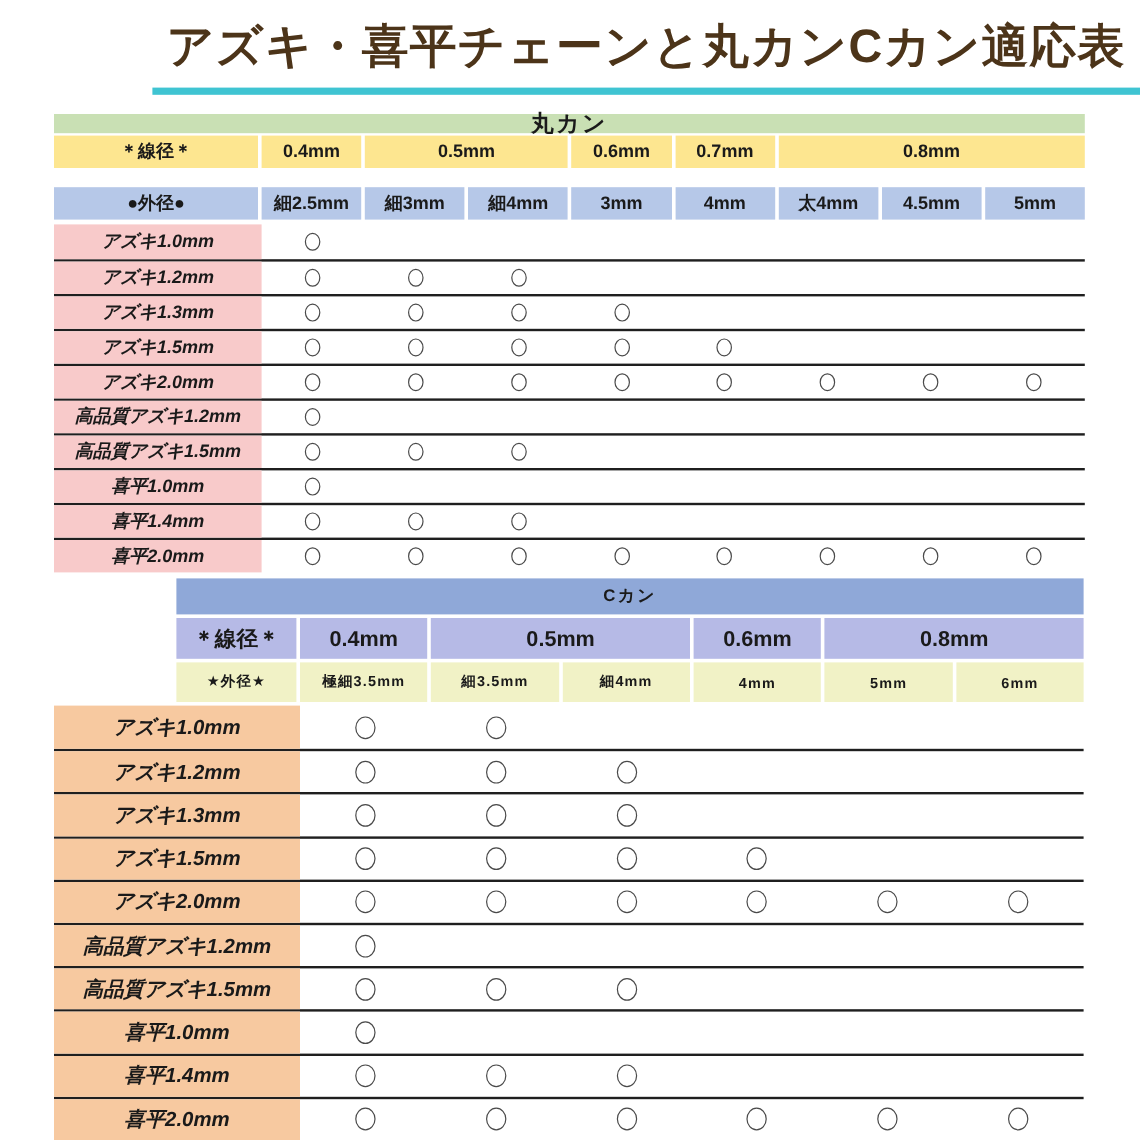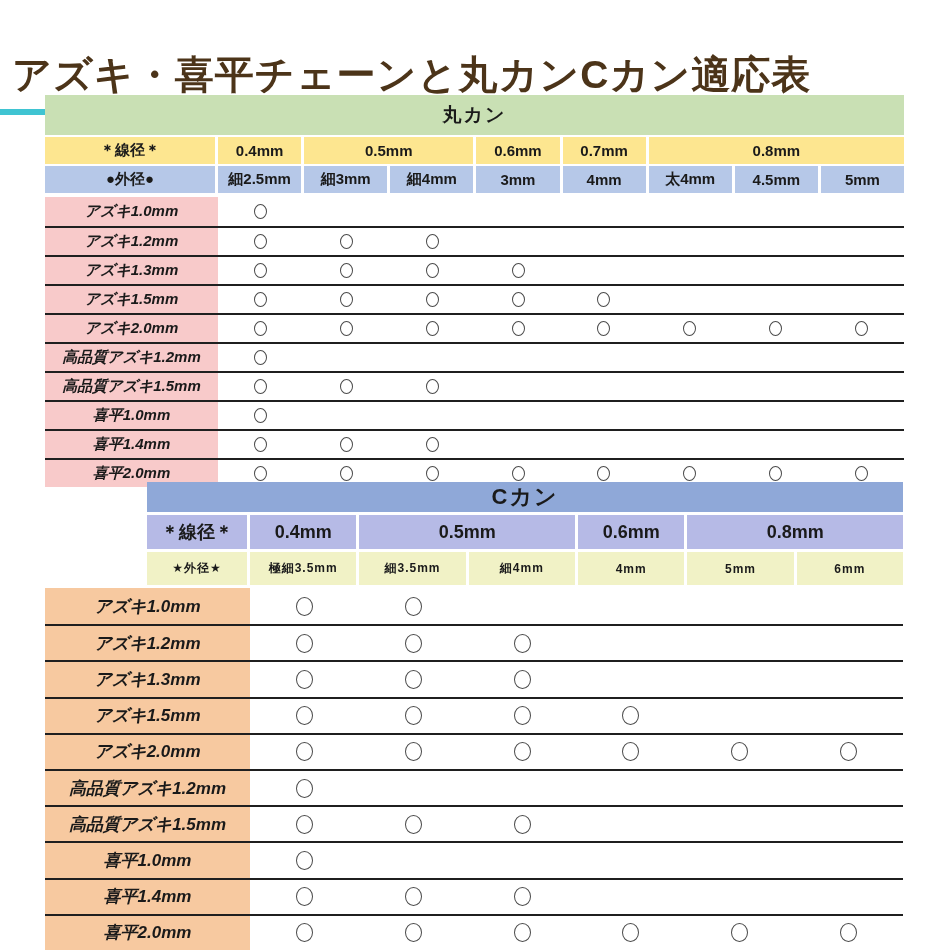--- a/index.html
+++ b/index.html
@@ -3,61 +3,61 @@
 <meta charset="utf-8">
 <style>
   html,body { margin:0; padding:0; background:#ffffff; }
   #page {
     position:relative; width:950px; height:950px; overflow:hidden;
     background:#ffffff; color:#1a1a1a;
     font-family:"Liberation Sans","DejaVu Sans",sans-serif;
   }
 
   
-  .title-wrap { position:absolute; top:12px; left:0; width:100%; text-align:left;margin-top:36px; }
+  .title-wrap { position:absolute; top:12px; left:0; width:100%; text-align:right; }
   .title {
     display:inline-block; font-size:39px; font-weight:bold; color:var(--title_text);
     letter-spacing:1px; padding:0 12px 7px 12px;
     border-bottom:6px solid var(--title_underline);
     white-space:nowrap;
   }
 
   
   .hrow { display:grid; column-gap:3px; }
   .hcell { display:flex; align-items:center; justify-content:center; font-weight:bold; }
   .row  { display:grid;font-style:italic; }
   .label { display:flex; align-items:center; justify-content:center; font-weight:bold; }
   .mcell { display:flex; align-items:center; justify-content:center; }
   .circle { box-sizing:border-box; border-radius:50%; background:transparent; }
 
   
   .t1 { position:absolute; left:45px; top:95px; width:859px; }
   .t1-title {
-    height:40px; background:var(--marukan_header);
+    height:16px; background:var(--marukan_header);
     display:flex; align-items:center; justify-content:center;
     font-weight:bold; font-size:19px; letter-spacing:2px;
   }
   .t1 .hrow { grid-template-columns:170px repeat(8,1fr); }
   .t1-wire  { margin-top:2px; height:27px; }
   .t1-wire .hcell  { background:var(--marukan_wire_row); font-size:15px; }
-  .t1-outer { margin-top:2px; height:27px; }
+  .t1-outer { margin-top:16px; height:27px; }
   .t1-outer .hcell { background:var(--marukan_outer_row); font-size:15px; }
   .t1-body { margin-top:4px; }
   .t1-body .row { grid-template-columns:173px repeat(8,1fr); height:29px; box-sizing:border-box; }
   .t1-body .row + .row { border-top:2.5px solid var(--grid_line); }
   .t1-body .label { background:var(--marukan_label); font-size:15px; }
   .t1 .circle { width:13px; height:15px; border:1.5px solid var(--mark); }
 
   
   .t2 { position:absolute; left:45px; top:482px; width:858px; }
   .t2-head { margin-left:102px; width:756px; }
   .t2-title {
     height:30px; background:var(--ckan_header);
     display:flex; align-items:center; justify-content:center;
-    font-weight:bold; font-size:22px; letter-spacing:2px;
+    font-weight:bold; font-size:14px; letter-spacing:2px;
   }
   .t2 .hrow { grid-template-columns:100px repeat(6,1fr); }
   .t2-wire  { margin-top:3px; height:34px; }
   .t2-wire .hcell  { background:var(--ckan_wire_row); font-size:18px; }
   .t2-outer { margin-top:3px; height:33px; }
   .t2-outer .hcell { background:var(--ckan_outer_row); font-size:12px; letter-spacing:1px; }
   .t2-body { margin-top:3px; }
   .t2-body .row { grid-template-columns:205px repeat(6,1fr); height:36.2px; box-sizing:border-box; }
   .t2-body .row + .row { border-top:2.5px solid var(--grid_line); }
   .t2-body .label { background:var(--ckan_label); font-size:17px; }

